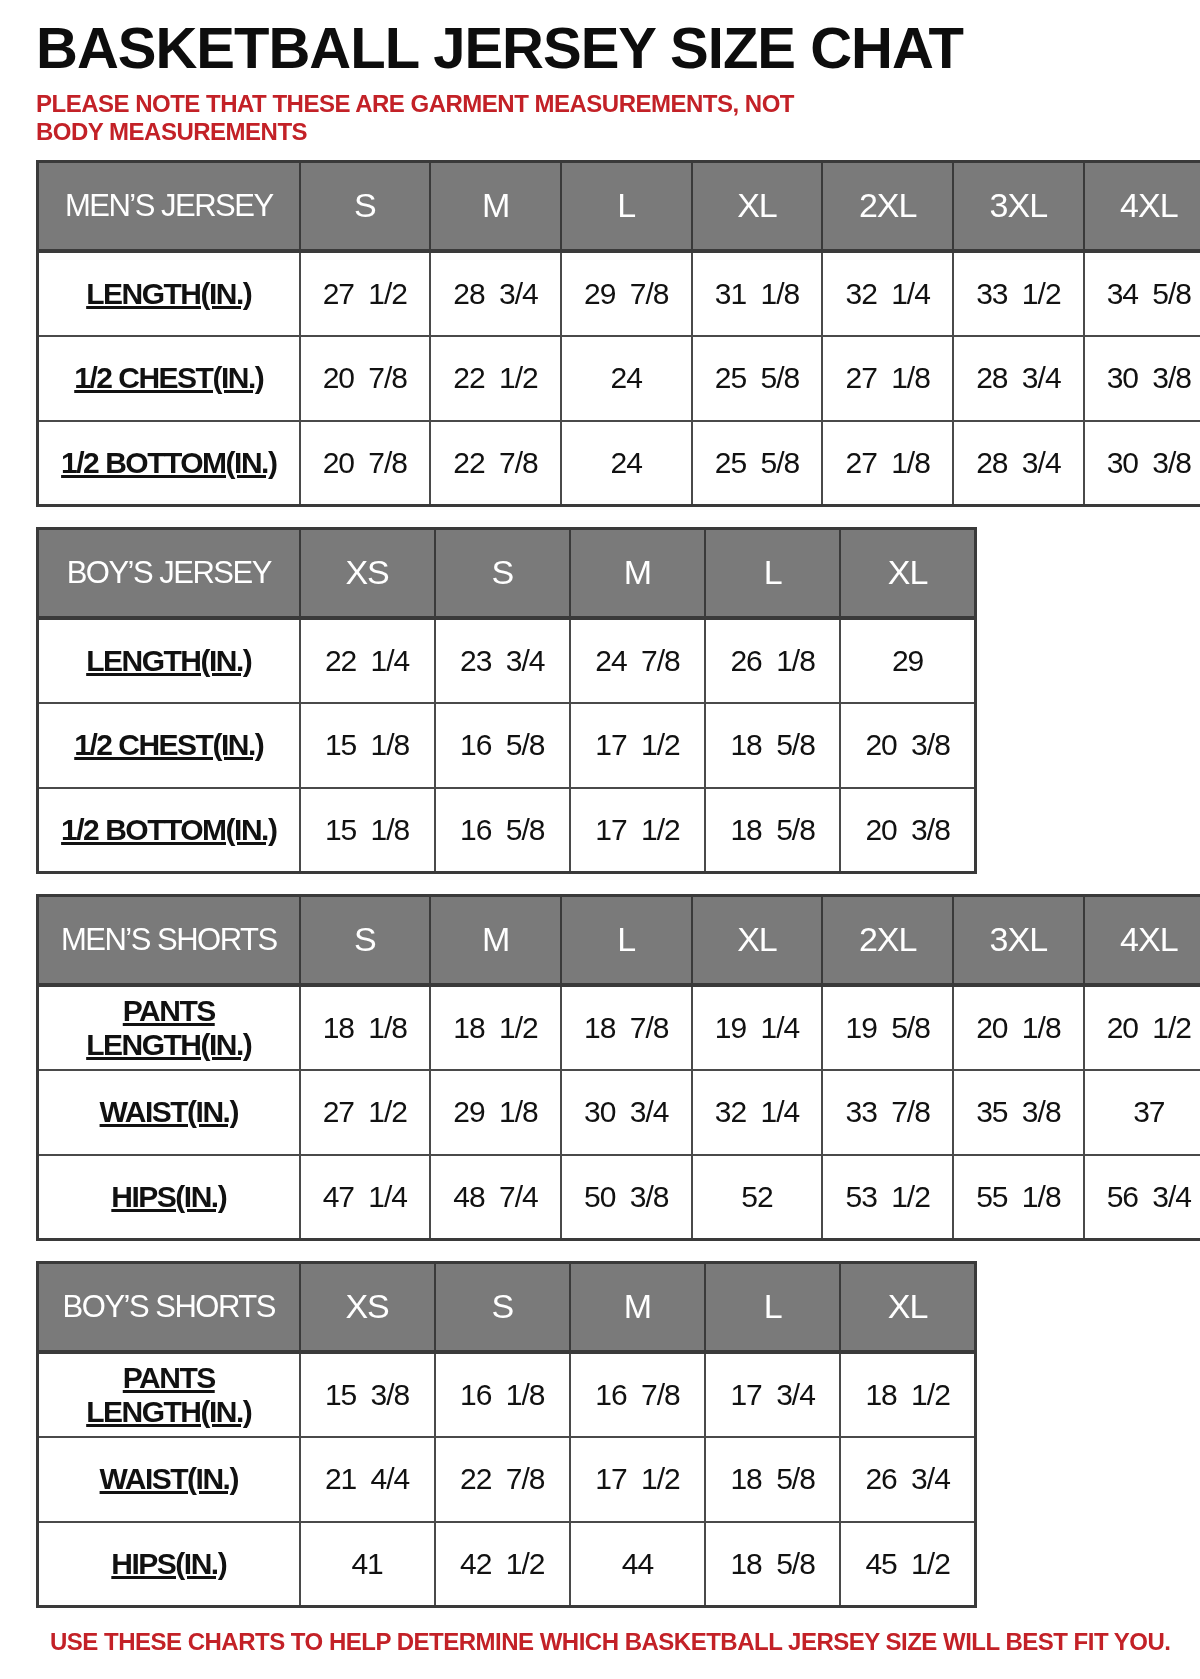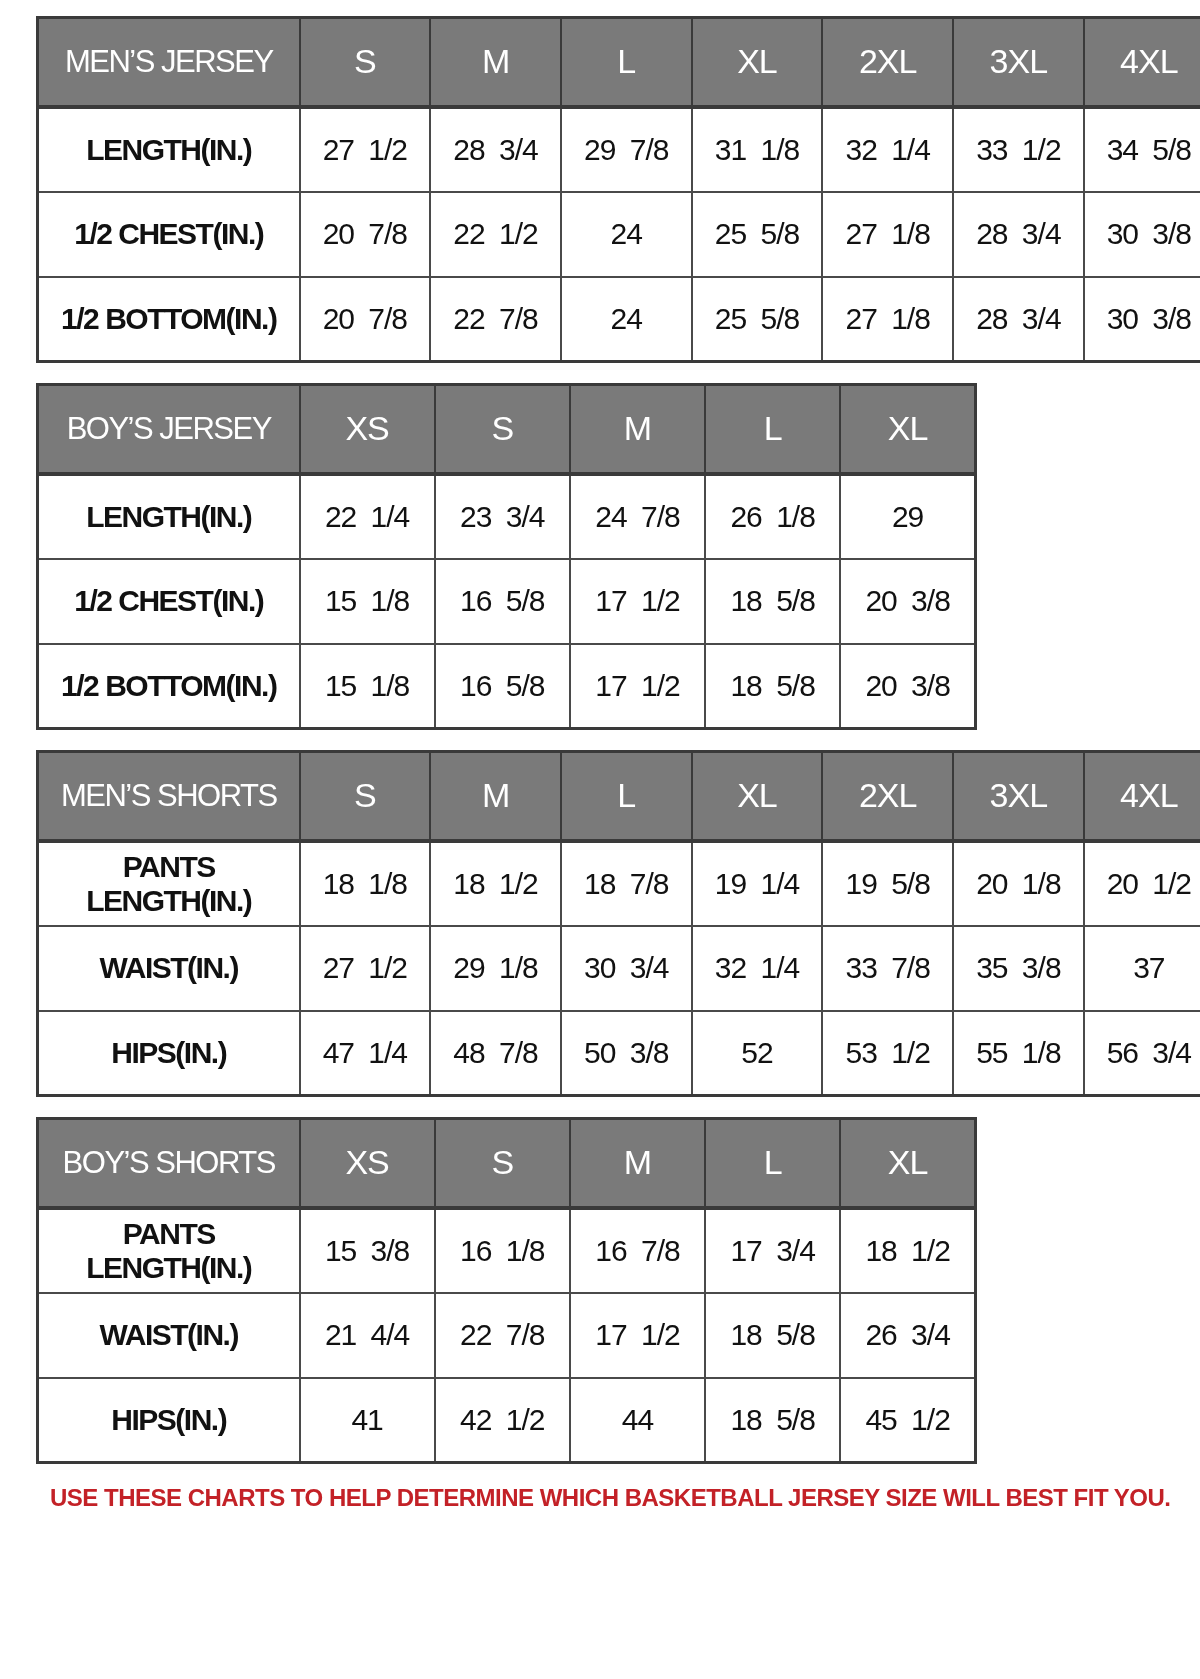--- a/index.html
+++ b/index.html
@@ -64,20 +64,21 @@
   .size-table tbody th, .size-table tbody td {
     height: 85px;
     background: #ffffff;
     color: #111111;
   }
   .size-table tbody th {
     font-weight: bold;
     font-size: 30px;
     letter-spacing: -1.5px;
     line-height: 34px;
+    text-decoration: underline;
   }
   .size-table tbody td {
     font-weight: normal;
     font-size: 30px;
     letter-spacing: -1px;
     word-spacing: 7px;
   }
 
   .footer-note {
     margin: 8px 0 0 14px;
@@ -86,20 +87,22 @@
     font-weight: bold;
     letter-spacing: -0.5px;
     color: var(--accent, #c32127);
     white-space: nowrap;
   }
 </style>
 </head>
 <body>
 
 <div class="page">
+  <h1 class="page-title">BASKETBALL JERSEY SIZE CHAT</h1>
+  <p class="note">PLEASE NOTE THAT THESE ARE GARMENT MEASUREMENTS, NOT BODY MEASUREMENTS</p>
   <div>
       <table class="size-table wide">
         <colgroup>
           <col class="label-col">
           <col>
           <col>
           <col>
           <col>
           <col>
           <col>
@@ -236,21 +239,21 @@
             <td>29 1/8</td>
             <td>30 3/4</td>
             <td>32 1/4</td>
             <td>33 7/8</td>
             <td>35 3/8</td>
             <td>37</td>
           </tr>
           <tr>
             <th>HIPS(IN.)</th>
             <td>47 1/4</td>
-            <td>48 7/8</td>
+            <td>48 7/4</td>
             <td>50 3/8</td>
             <td>52</td>
             <td>53 1/2</td>
             <td>55 1/8</td>
             <td>56 3/4</td>
           </tr>
         </tbody>
       </table>
       <table class="size-table narrow">
         <colgroup>

